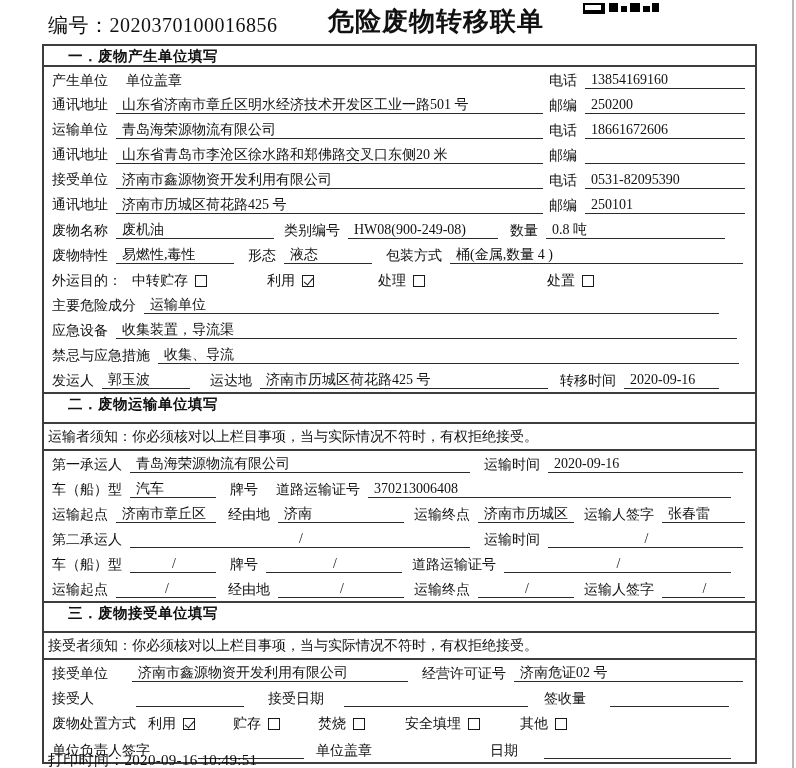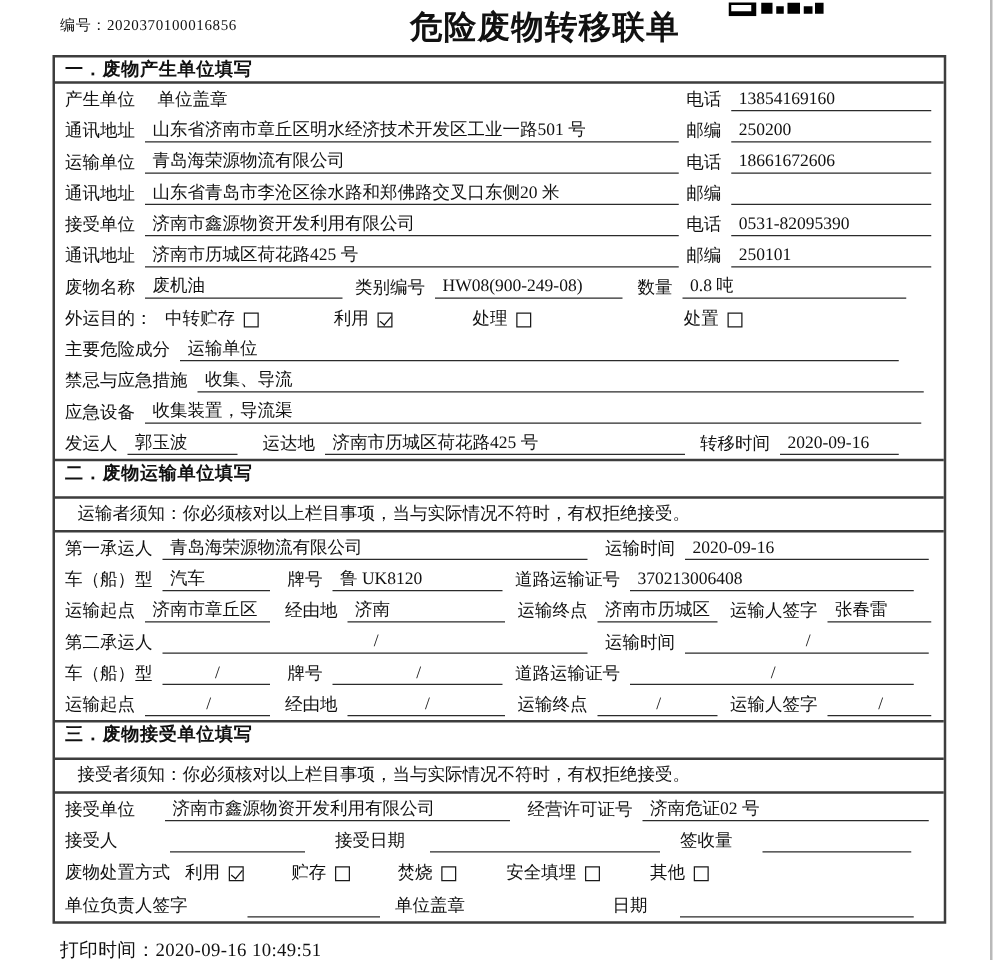--- a/index.html
+++ b/index.html
@@ -6,42 +6,42 @@
   html,body { background:#ffffff; }
   body {
     width:796px; height:768px; position:relative; overflow:hidden;
     font-family:"Liberation Serif","DejaVu Serif",serif;
     color:#111111;
   }
   .page-edge { position:absolute; top:0; right:2px; width:2px; height:768px; background:#b9b9b9; }
 
   
   .topbar { position:relative; height:42px; }
-  .serial { position:absolute; left:48px; top:12px; font-size:12px; letter-spacing:.5px; }
+  .serial { position:absolute; left:48px; top:12px; font-size:20px; letter-spacing:.5px; }
   .doc-title { position:absolute; left:50%; top:4px; transform:translateX(-50%); margin-left:38px;
     font-size:26px; font-weight:700; letter-spacing:1px; white-space:nowrap; }
   .qr-frag { position:absolute; left:583px; top:0; }
 
   
   .formbox { position:absolute; left:42px; top:44px; width:715px; border:2px solid #3d3d3d; background:#fff; }
 
-  .sec-h { font-weight:700; font-size:14.5px; height:21px; line-height:20px; padding-left:8px;
+  .sec-h { font-weight:700; font-size:14.5px; height:21px; line-height:20px; padding-left:24px;
     border-bottom:2px solid #3d3d3d; letter-spacing:.5px; }
   .sec-h.mid { border-top:2px solid #3d3d3d; height:32px; line-height:21px; }
 
-  .notice { height:27px; line-height:26px; padding-left:18px; font-size:14px;
+  .notice { height:27px; line-height:26px; padding-left:4px; font-size:14px;
     border-bottom:2px solid #3d3d3d; white-space:nowrap; }
 
   .row { display:flex; align-items:flex-end; height:25px; padding:0 10px 3px 8px; font-size:14px; }
   .lbl { white-space:nowrap; margin-right:8px; line-height:17px; }
   .val { border-bottom:1px solid #2b2b2b; padding:0 4px 0 6px; white-space:nowrap; overflow:hidden;
     line-height:17px; min-width:30px; }
   .grow { flex:1 1 auto; }
   .ctr { text-align:center; }
-  .left { flex:0 0 497px; display:flex; align-items:center; }
+  .left { flex:0 0 497px; display:flex; align-items:flex-start; }
   .right { flex:1 1 auto; display:flex; align-items:flex-end; }
 
   .opt { display:flex; align-items:center; line-height:17px; }
   .cb { width:12px; height:12px; border:1.5px solid #1a1a1a; display:inline-block;
     margin-left:7px; position:relative; flex:0 0 auto; }
   .cb.checked::after { content:""; position:absolute; left:2.5px; top:0px; width:4px; height:8px;
     border-right:1.7px solid #111; border-bottom:1.7px solid #111; transform:rotate(40deg); }
 
   .footer-print { position:absolute; left:48px; top:751px; font-size:15px; letter-spacing:.3px; }
 </style>
@@ -137,20 +137,28 @@
 
   <div class="row">
     <span class="lbl">废物名称</span>
     <span class="val" style="width:158px">废机油</span>
     <span class="lbl" style="margin-left:10px">类别编号</span>
     <span class="val" style="width:150px">HW08(900-249-08)</span>
     <span class="lbl" style="margin-left:12px">数量</span>
     <span class="val grow" style="margin-right:20px">0.8 吨</span>
   </div>
 
+  <div class="row">
+    <span class="lbl">废物特性</span>
+    <span class="val" style="width:118px">易燃性,毒性</span>
+    <span class="lbl" style="margin-left:14px">形态</span>
+    <span class="val" style="width:88px">液态</span>
+    <span class="lbl" style="margin-left:14px">包装方式</span>
+    <span class="val grow" style="margin-right:2px">桶(金属,数量 4 )</span>
+  </div>
 
   <div class="row">
     <span class="lbl">外运目的：</span>
     <span class="opt" style="margin-left:2px">
       <span>中转贮存</span>
       <span class="cb"></span>
     </span>
     <span class="opt" style="margin-left:60px">
       <span>利用</span>
       <span class="cb checked"></span>
@@ -164,27 +172,27 @@
       <span class="cb"></span>
     </span>
   </div>
 
   <div class="row">
     <span class="lbl">主要危险成分</span>
     <span class="val grow" style="margin-right:26px">运输单位</span>
   </div>
 
   <div class="row">
+    <span class="lbl">应急设备</span>
+    <span class="val grow" style="margin-right:8px">收集装置，导流渠</span>
+  </div>
+
+  <div class="row">
     <span class="lbl">禁忌与应急措施</span>
     <span class="val grow" style="margin-right:6px">收集、导流</span>
-  </div>
-
-  <div class="row">
-    <span class="lbl">应急设备</span>
-    <span class="val grow" style="margin-right:8px">收集装置，导流渠</span>
   </div>
 
   <div class="row">
     <span class="lbl">发运人</span>
     <span class="val" style="width:88px">郭玉波</span>
     <span class="lbl" style="margin-left:20px">运达地</span>
     <span class="val" style="width:288px">济南市历城区荷花路425 号</span>
     <span class="lbl" style="margin-left:12px">转移时间</span>
     <span class="val grow" style="margin-right:26px">2020-09-16</span>
   </div>
@@ -196,21 +204,20 @@
     <span class="lbl">第一承运人</span>
     <span class="val" style="width:340px">青岛海荣源物流有限公司</span>
     <span class="lbl" style="margin-left:14px">运输时间</span>
     <span class="val grow" style="margin-right:2px">2020-09-16</span>
   </div>
 
   <div class="row">
     <span class="lbl">车（船）型</span>
     <span class="val" style="width:86px">汽车</span>
     <span class="lbl" style="margin-left:14px">牌号</span>
-    <span class="val" style="width:136px">鲁 UK8120</span>
     <span class="lbl" style="margin-left:10px">道路运输证号</span>
     <span class="val grow" style="margin-right:14px">370213006408</span>
   </div>
 
   <div class="row">
     <span class="lbl">运输起点</span>
     <span class="val" style="width:100px">济南市章丘区</span>
     <span class="lbl" style="margin-left:12px">经由地</span>
     <span class="val" style="width:126px">济南</span>
     <span class="lbl" style="margin-left:10px">运输终点</span>

